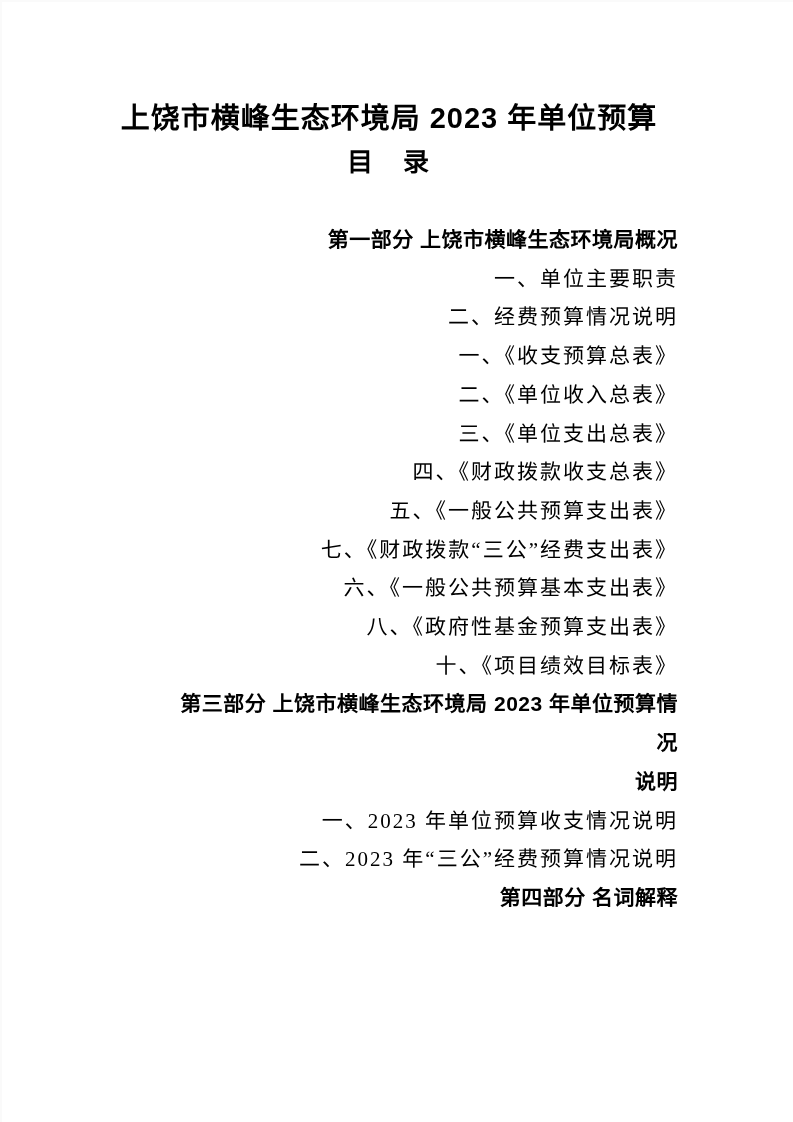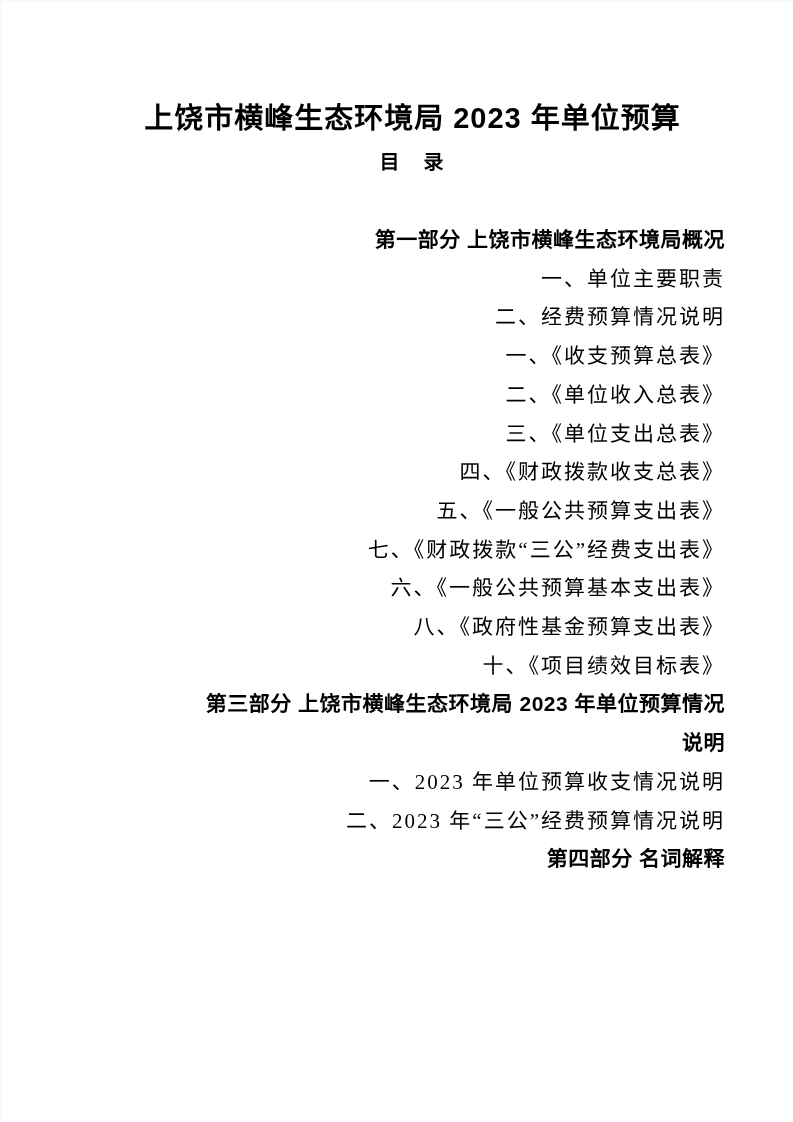--- a/index.html
+++ b/index.html
@@ -6,21 +6,21 @@
     margin: 0;
     padding: 0;
     background: #ffffff;
   }
   .page {
     position: relative;
     width: 793px;
     height: 1122px;
     background: #ffffff;
     box-sizing: border-box;
-    padding: 100px 68px 0 121px;
+    padding: 100px 115px 0 121px;
     color: #000000;
     font-family: "Liberation Serif", serif;
     overflow: hidden;
     box-shadow: inset 0 2px 0 #fafafa, inset 2px 0 0 #fafafa;
   }
   .header-block {
     margin-left: -21px; 
   }
   .doc-title {
     margin: 0;
@@ -30,21 +30,21 @@
     font-size: 29px;
     line-height: 36px;
     letter-spacing: 1px;
     white-space: nowrap;
   }
   .toc-title {
     margin: 14px 0 0 0;
     text-align: center;
     font-family: "Liberation Sans", sans-serif;
     font-weight: bold;
-    font-size: 20px;
+    font-size: 26px;
     line-height: 24px;
     letter-spacing: 2px;
   }
   .toc {
     margin-top: 47px;
     font-size: 21px;
   }
   .toc p {
     margin: 0;
     line-height: 38.7px;

